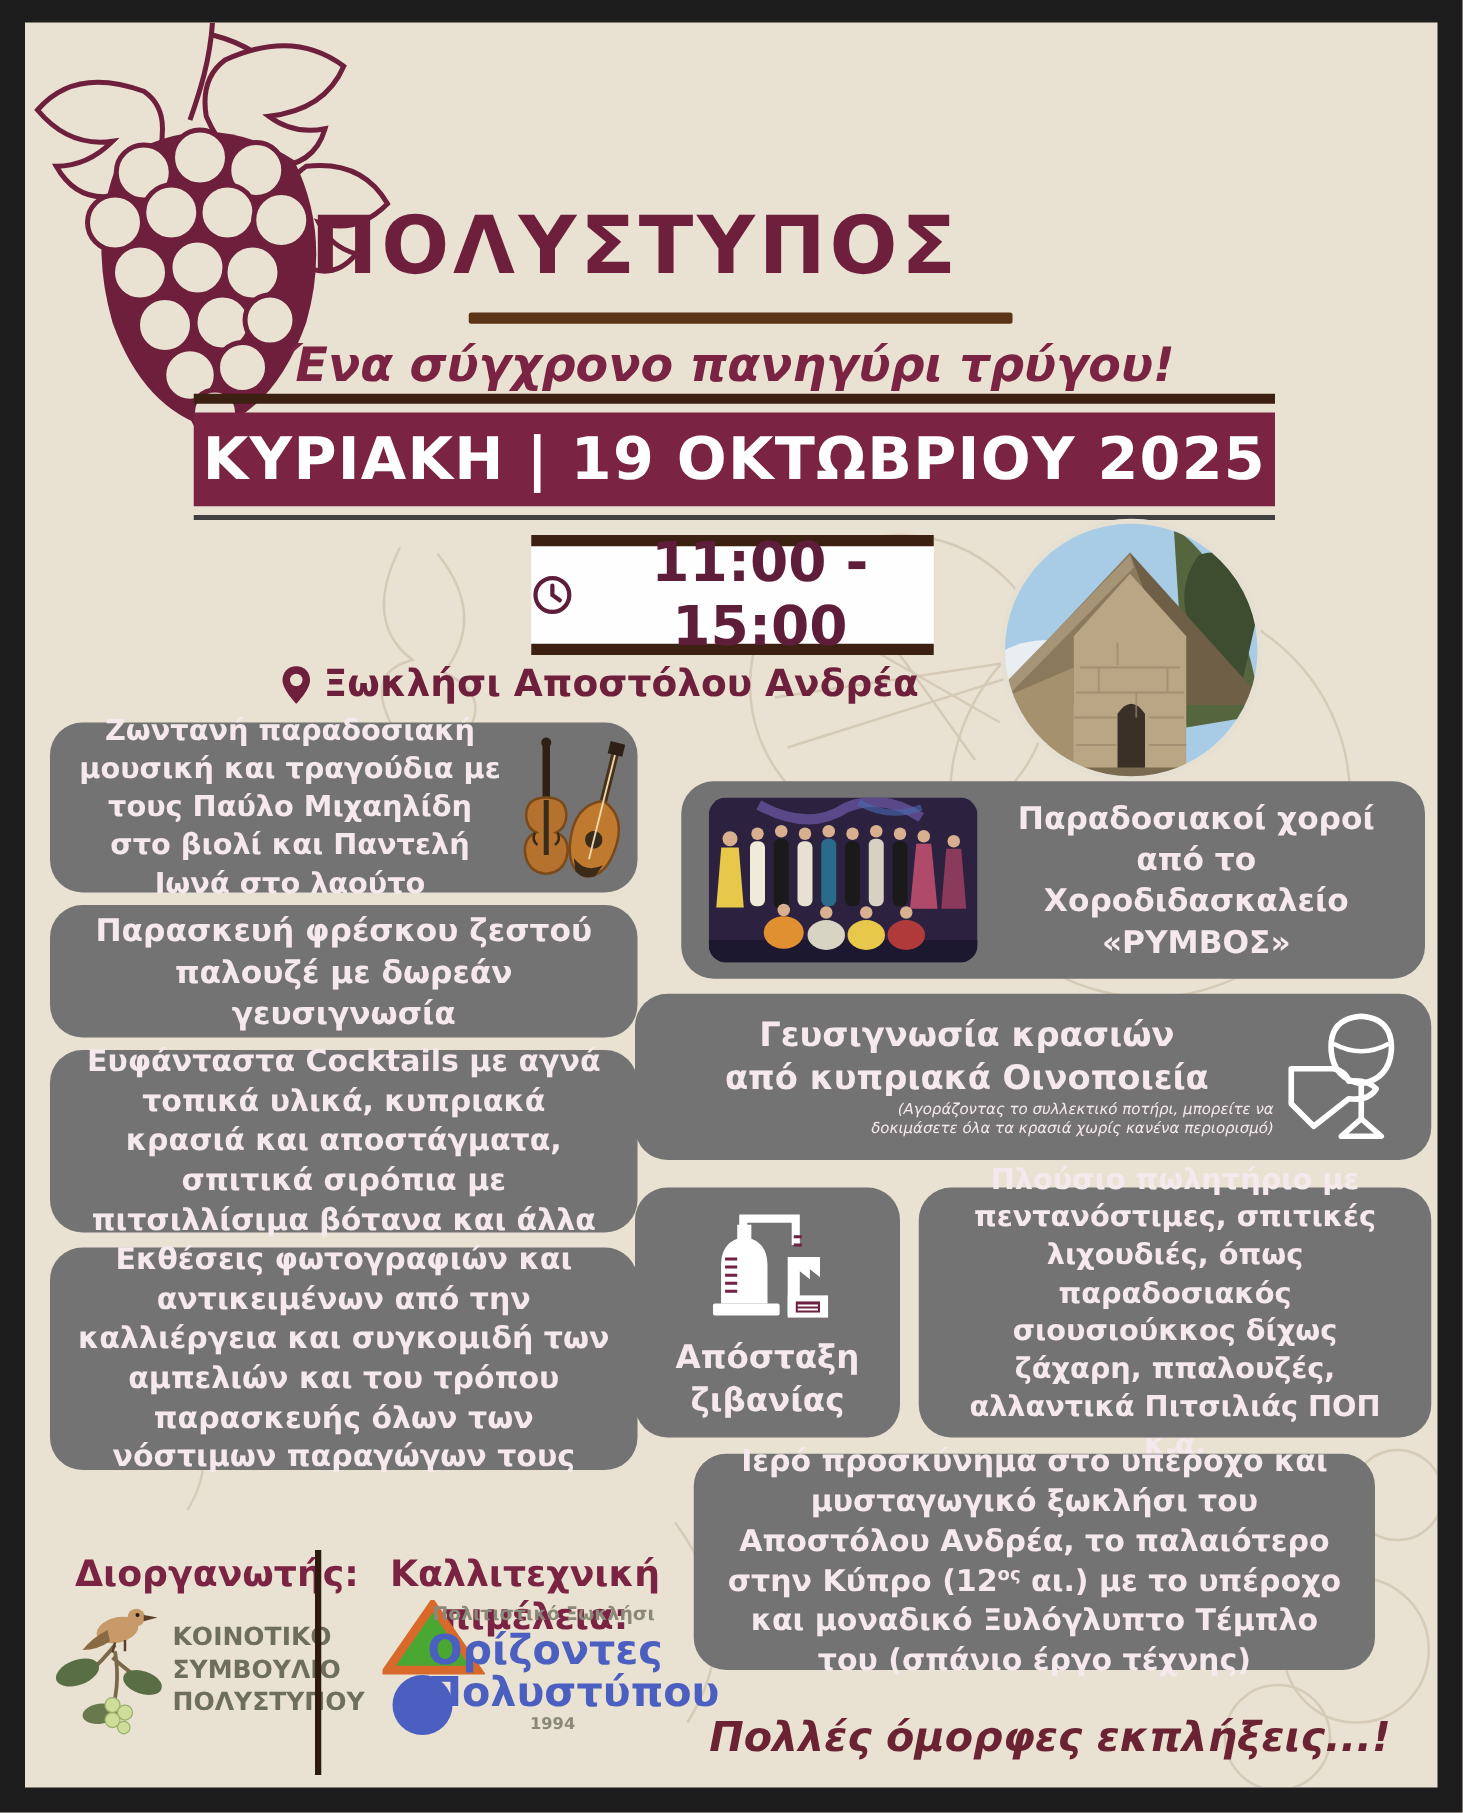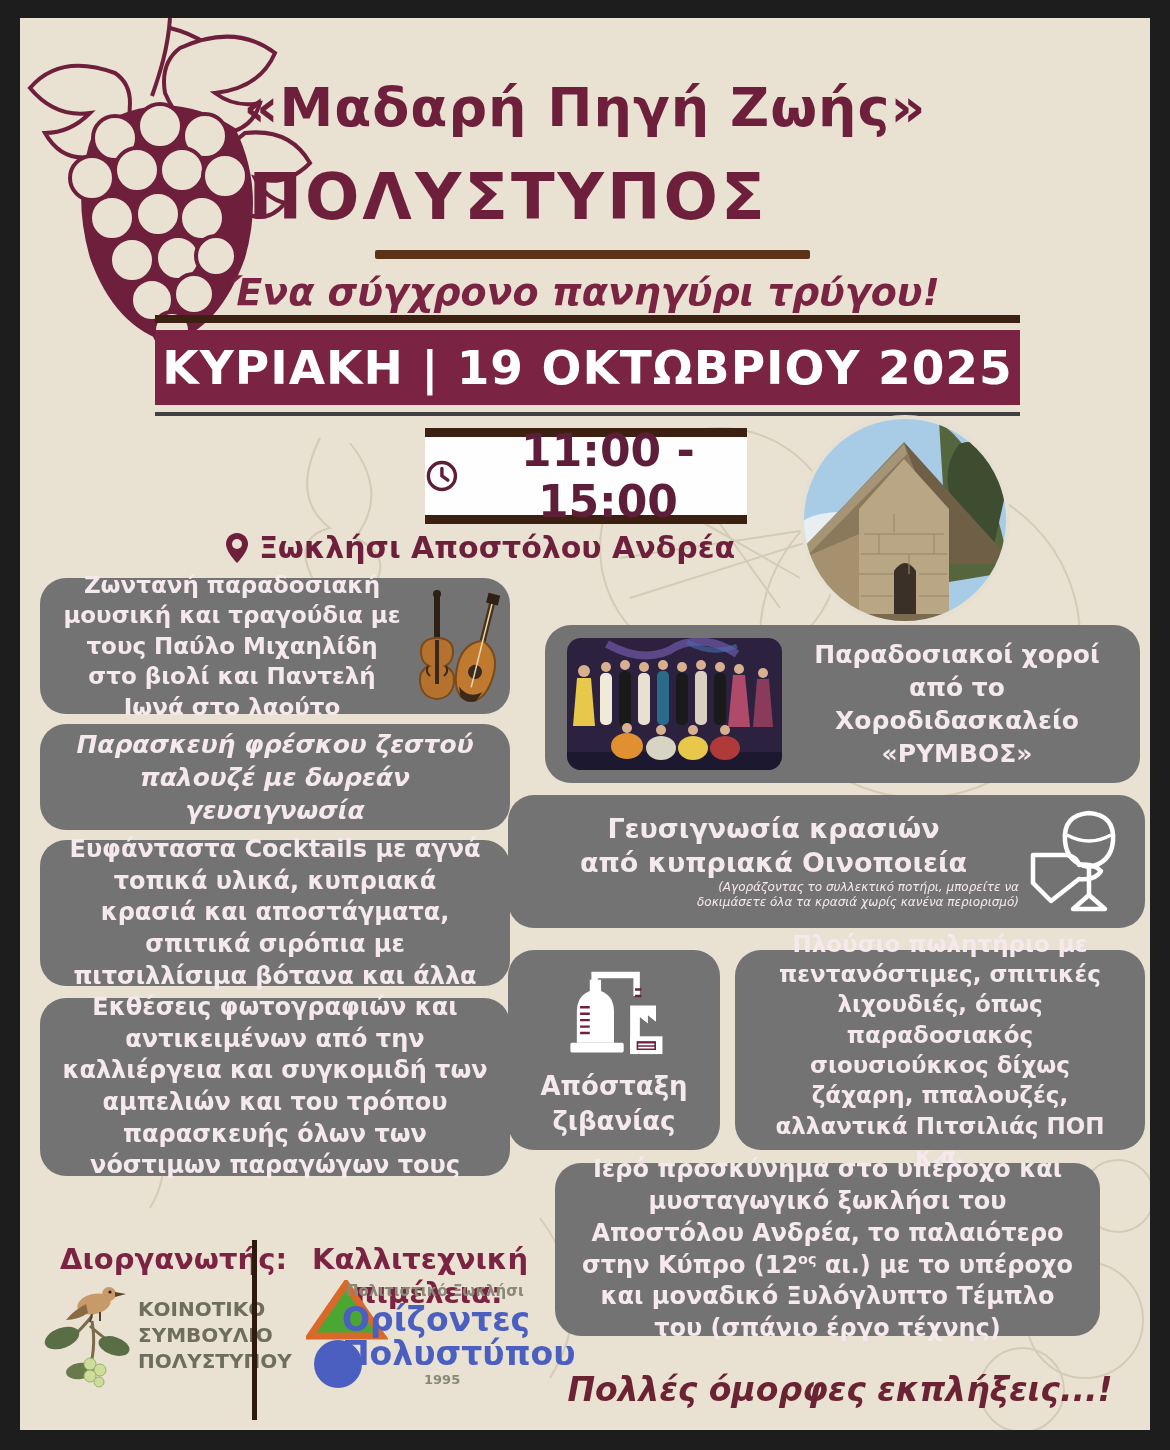--- a/index.html
+++ b/index.html
@@ -55,21 +55,21 @@
   
   .church{left:779px;top:396px;width:212px;height:212px;}
   
   .event-box{
     position:absolute;background:#737373;color:#f6e9ee;border-radius:26px;
     display:flex;align-items:center;justify-content:center;text-align:center;
     font-weight:700;box-sizing:border-box;line-height:1.32;padding:10px 22px;
   }
   #box-music{left:20px;top:560px;width:470px;height:136px;font-size:23px;padding-right:108px;}
   #box-music .instruments{position:absolute;right:6px;top:10px;width:100px;height:118px;}
-  #box-palouze{left:20px;top:706px;width:470px;height:106px;font-size:25px;font-style:italic;}
+  #box-palouze{left:20px;top:706px;width:470px;height:106px;font-size:25px;}
   #box-cocktails{left:20px;top:822px;width:470px;height:146px;font-size:24px;}
   #box-exhibits{left:20px;top:980px;width:470px;height:178px;font-size:24px;}
   #box-dances{left:525px;top:607px;width:595px;height:158px;font-size:25px;gap:14px;}
   #box-dances .dancers{flex:0 0 215px;height:132px;border-radius:14px;overflow:hidden;}
   #box-dances .dance-text{flex:1;}
   #box-wine{left:488px;top:777px;width:637px;height:133px;padding:10px 14px 10px 20px;gap:8px;}
   #box-wine .wine-text{flex:1;}
   .wine-title{font-size:27px;font-weight:800;line-height:1.25;}
   .wine-note{font-size:12px;font-style:italic;font-weight:500;line-height:1.3;margin-top:0;text-align:right;}
   #box-wine .wine-icon{flex:0 0 104px;height:110px;}
@@ -144,21 +144,20 @@
         <circle cx="182" cy="200" r="22"></circle>
       <circle cx="112" cy="242" r="22"></circle>
         <circle cx="158" cy="240" r="22"></circle>
         <circle cx="196" cy="238" r="20"></circle>
       <circle cx="132" cy="282" r="21"></circle>
         <circle cx="174" cy="276" r="20"></circle>
       <circle cx="152" cy="312" r="18"></circle>
     </g>
   </svg>
 
-  <div class="abs title">«Μαδαρή Πηγή Ζωής»</div>
   <div class="abs city">ΠΟΛΥΣΤΥΠΟΣ</div>
   <div class="abs title-underline"></div>
   <div class="abs tagline">Ένα σύγχρονο πανηγύρι τρύγου!</div>
 
   <div class="abs date-banner">
     <div class="date-inner">ΚΥΡΙΑΚΗ | 19 ΟΚΤΩΒΡΙΟΥ 2025</div>
   </div>
 
   <div class="abs time-box">
     <svg width="40" height="40" viewBox="0 0 40 40">
@@ -404,17 +403,17 @@
   <div class="abs curation-label">Καλλιτεχνική επιμέλεια:</div>
 
   <svg class="abs horizons-logo" viewBox="0 0 82 108">
     <polygon points="40,4 76,56 4,56" fill="#4aa832" stroke="#d8692a" stroke-width="7"></polygon>
     <circle cx="32" cy="84" r="24" fill="#4a5fc0"></circle>
   </svg>
 
   <div class="abs curation-small">Πολιτιστικό Ξωκλήσι</div>
   <div class="abs curation-name1">Ορίζοντες</div>
   <div class="abs curation-name2">Πολυστύπου</div>
-  <div class="abs curation-year">1995</div>
+  <div class="abs curation-year">1994</div>
 
   <div class="abs closing">Πολλές όμορφες εκπλήξεις...!</div>
 
 </div>
 
 </body></html>

